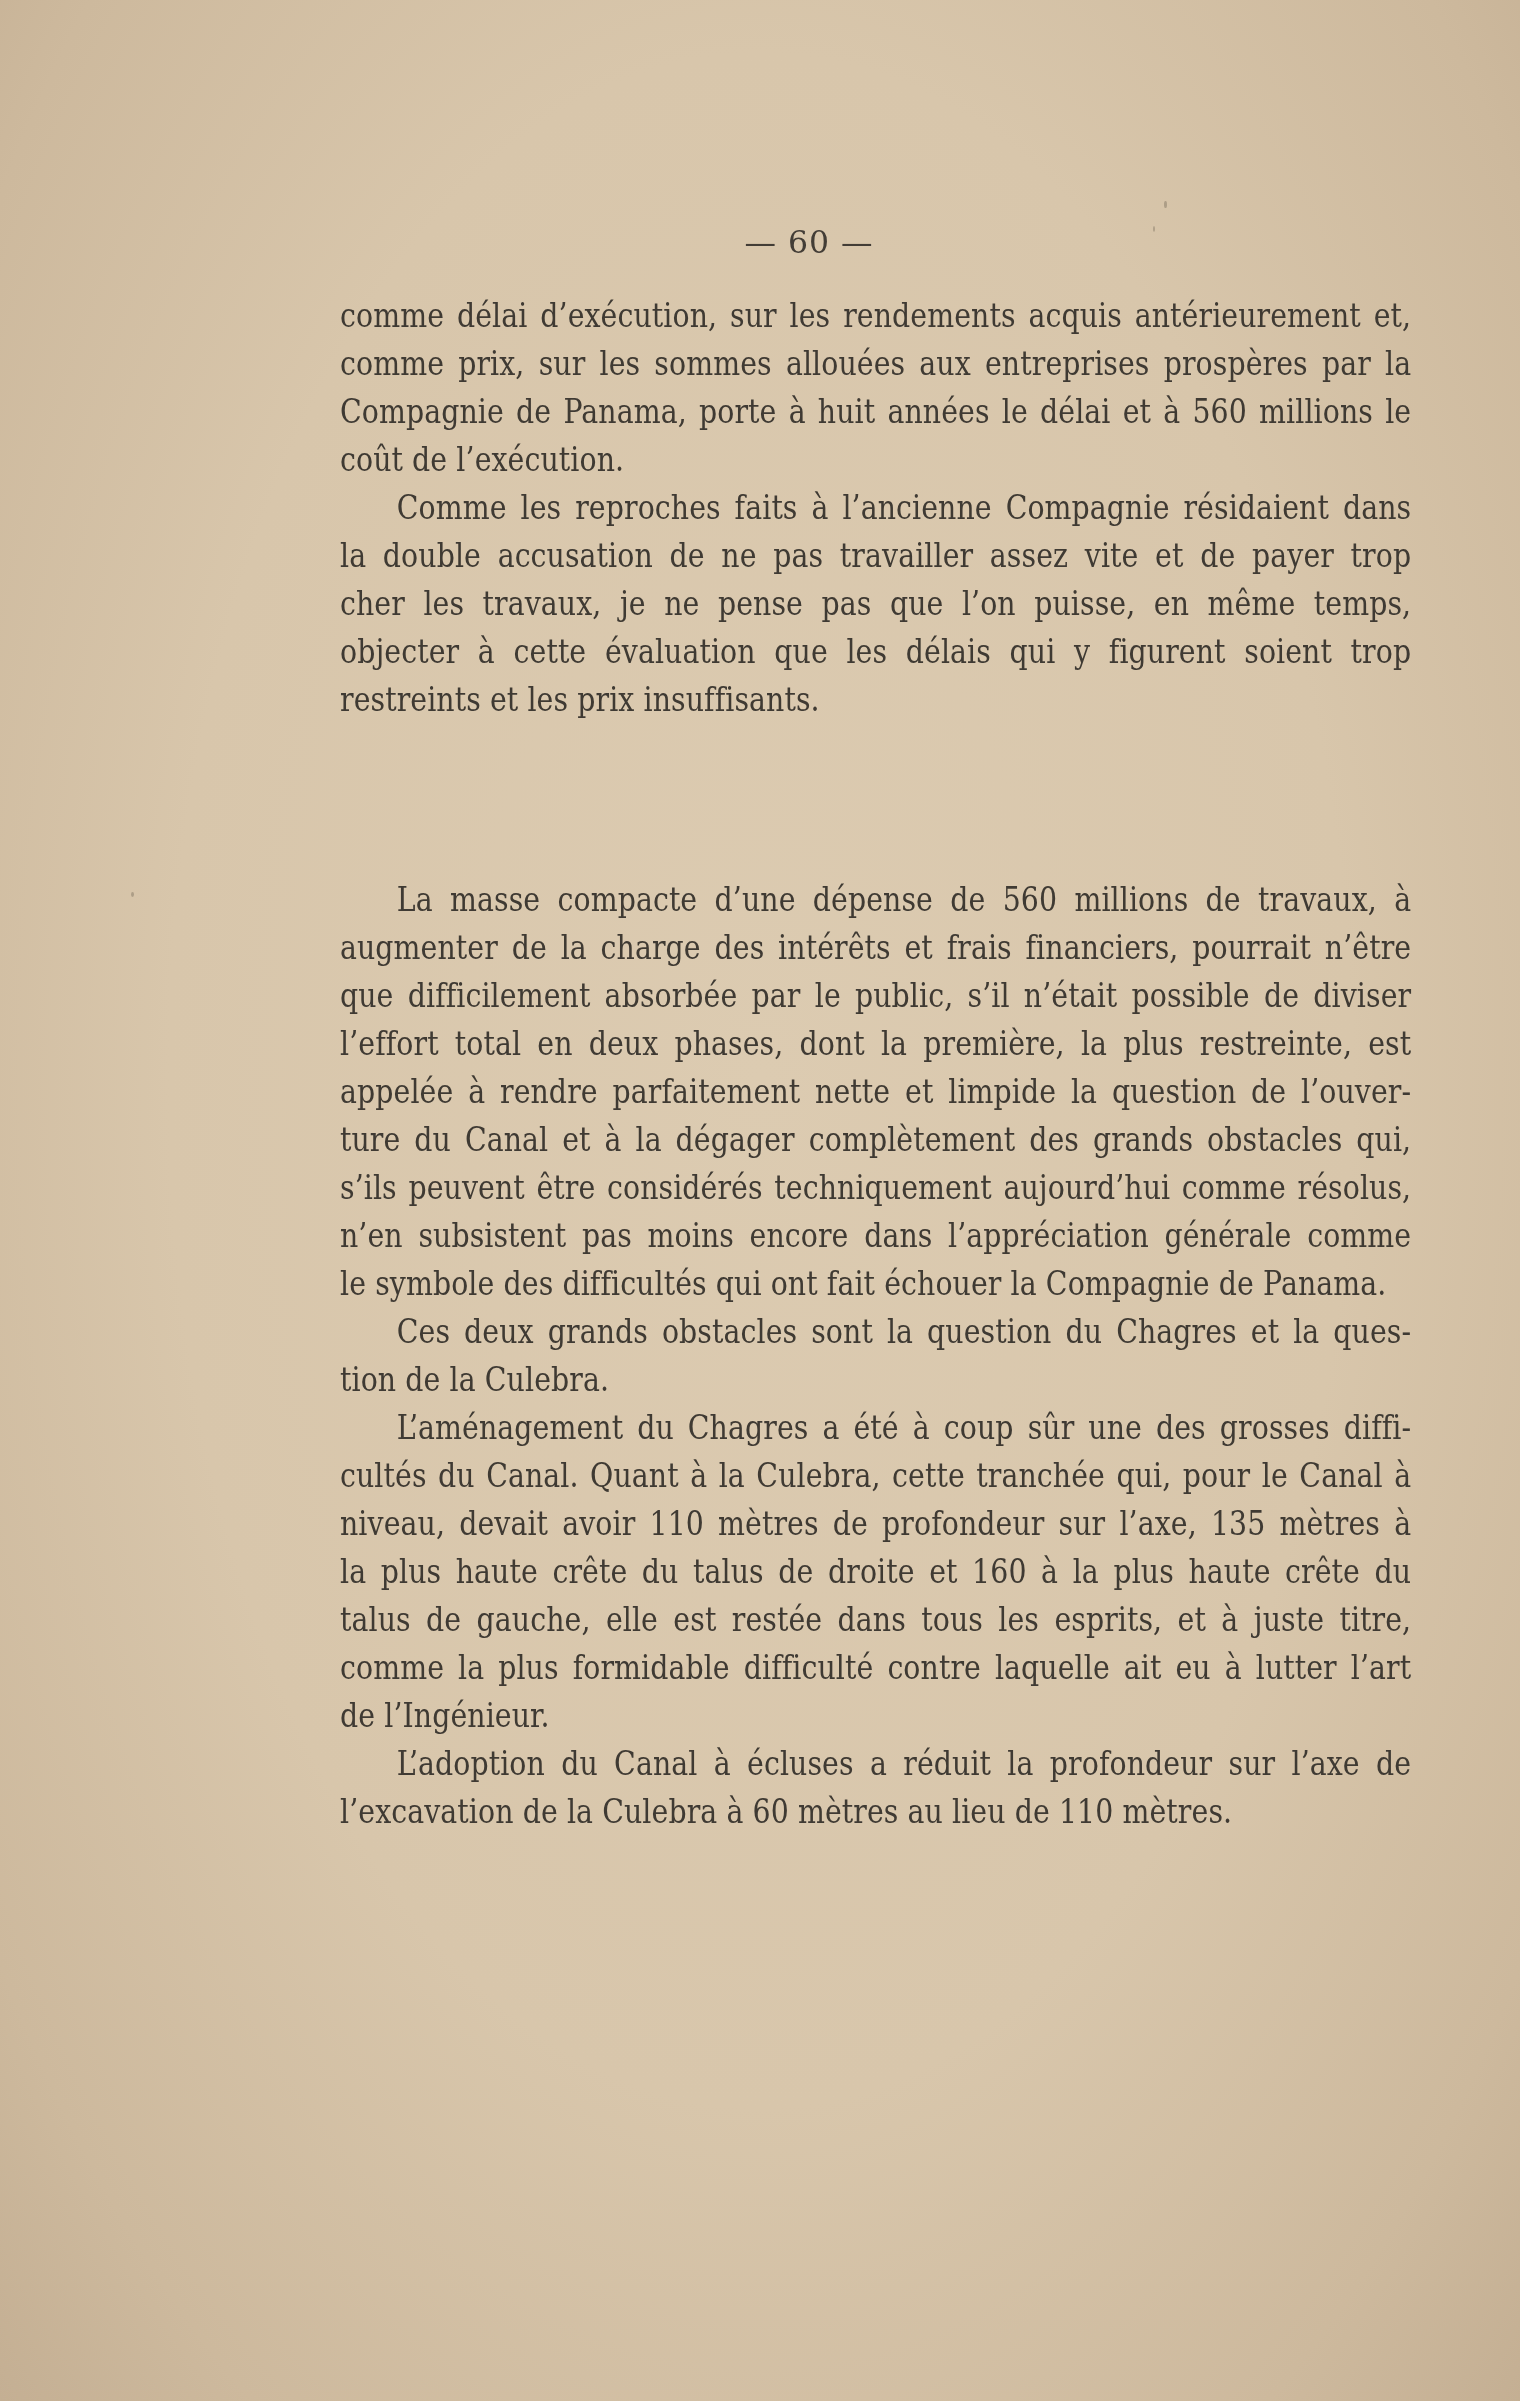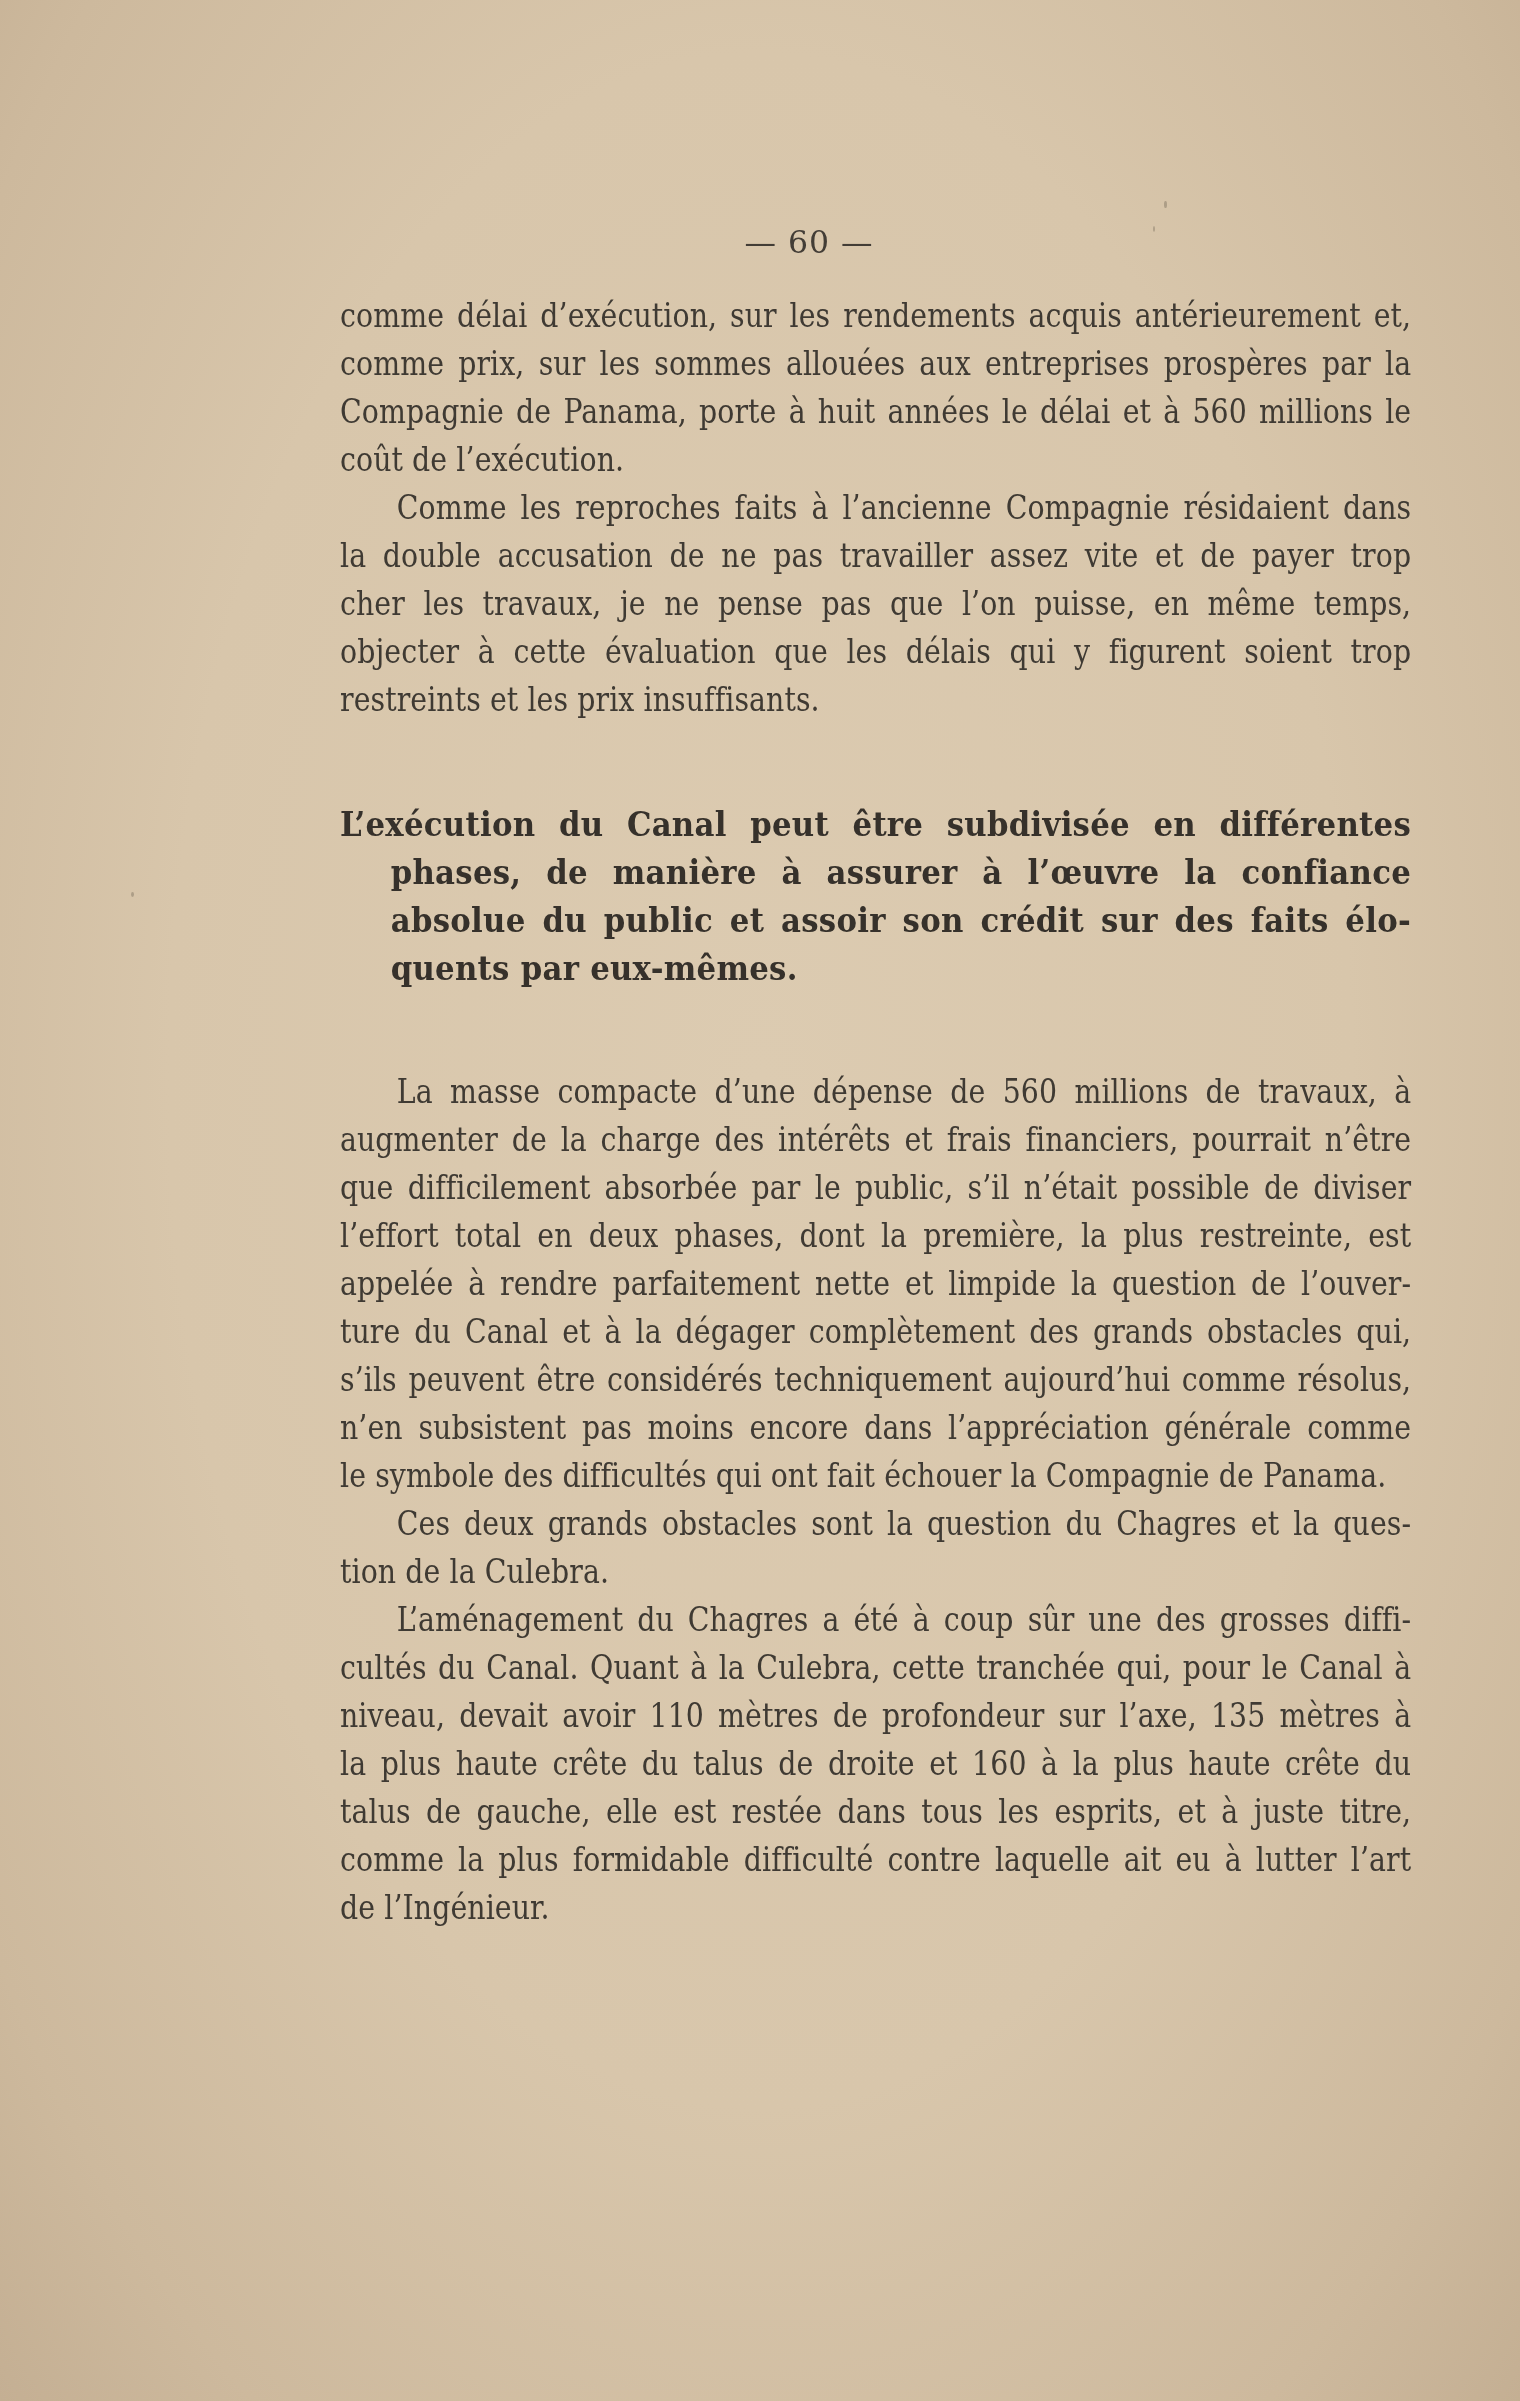--- a/index.html
+++ b/index.html
@@ -111,26 +111,20 @@
     <div>
       <span class="line indent">Comme les reproches faits à l’ancienne Compagnie résidaient dans</span>
       <span class="line">la double accusation de ne pas travailler assez vite et de payer trop</span>
       <span class="line">cher les travaux, je ne pense pas que l’on puisse, en même temps,</span>
       <span class="line">objecter à cette évaluation que les délais qui y figurent soient trop</span>
       <span class="line last">restreints et les prix insuffisants.</span>
     </div>
 
     <div class="gap-heading-before"></div>
 
-    <div>
-      <span class="heading">L’exécution du Canal peut être subdivisée en différentes</span>
-      <span class="heading cont">phases, de manière à assurer à l’œuvre la confiance</span>
-      <span class="heading cont">absolue du public et assoir son crédit sur des faits élo-</span>
-      <span class="heading cont last">quents par eux-mêmes.</span>
-    </div>
 
     <div class="gap-heading-after"></div>
 
     <div>
       <span class="line indent">La masse compacte d’une dépense de 560 millions de travaux, à</span>
       <span class="line">augmenter de la charge des intérêts et frais financiers, pourrait n’être</span>
       <span class="line">que difficilement absorbée par le public, s’il n’était possible de diviser</span>
       <span class="line">l’effort total en deux phases, dont la première, la plus restreinte, est</span>
       <span class="line">appelée à rendre parfaitement nette et limpide la question de l’ouver-</span>
       <span class="line">ture du Canal et à la dégager complètement des grands obstacles qui,</span>
@@ -147,20 +141,24 @@
     <div>
       <span class="line indent">L’aménagement du Chagres a été à coup sûr une des grosses diffi-</span>
       <span class="line">cultés du Canal. Quant à la Culebra, cette tranchée qui, pour le Canal à</span>
       <span class="line">niveau, devait avoir 110 mètres de profondeur sur l’axe, 135 mètres à</span>
       <span class="line">la plus haute crête du talus de droite et 160 à la plus haute crête du</span>
       <span class="line">talus de gauche, elle est restée dans tous les esprits, et à juste titre,</span>
       <span class="line">comme la plus formidable difficulté contre laquelle ait eu à lutter l’art</span>
       <span class="line last">de l’Ingénieur.</span>
     </div>
 
+    <div>
+      <span class="line indent">L’adoption du Canal à écluses a réduit la profondeur sur l’axe de</span>
+      <span class="line last">l’excavation de la Culebra à 60 mètres au lieu de 110 mètres.</span>
+    </div>
 
 
   </div>
 
   <div class="speck" style="left:1164px; top:201px; width:2.5px; height:7.1px;"></div>
   <div class="speck" style="left:131px; top:892px; width:3.1px; height:5.1px;"></div>
   <div class="speck" style="left:1153px; top:226px; width:2px; height:6.1px;"></div>
 </div>
 
 

